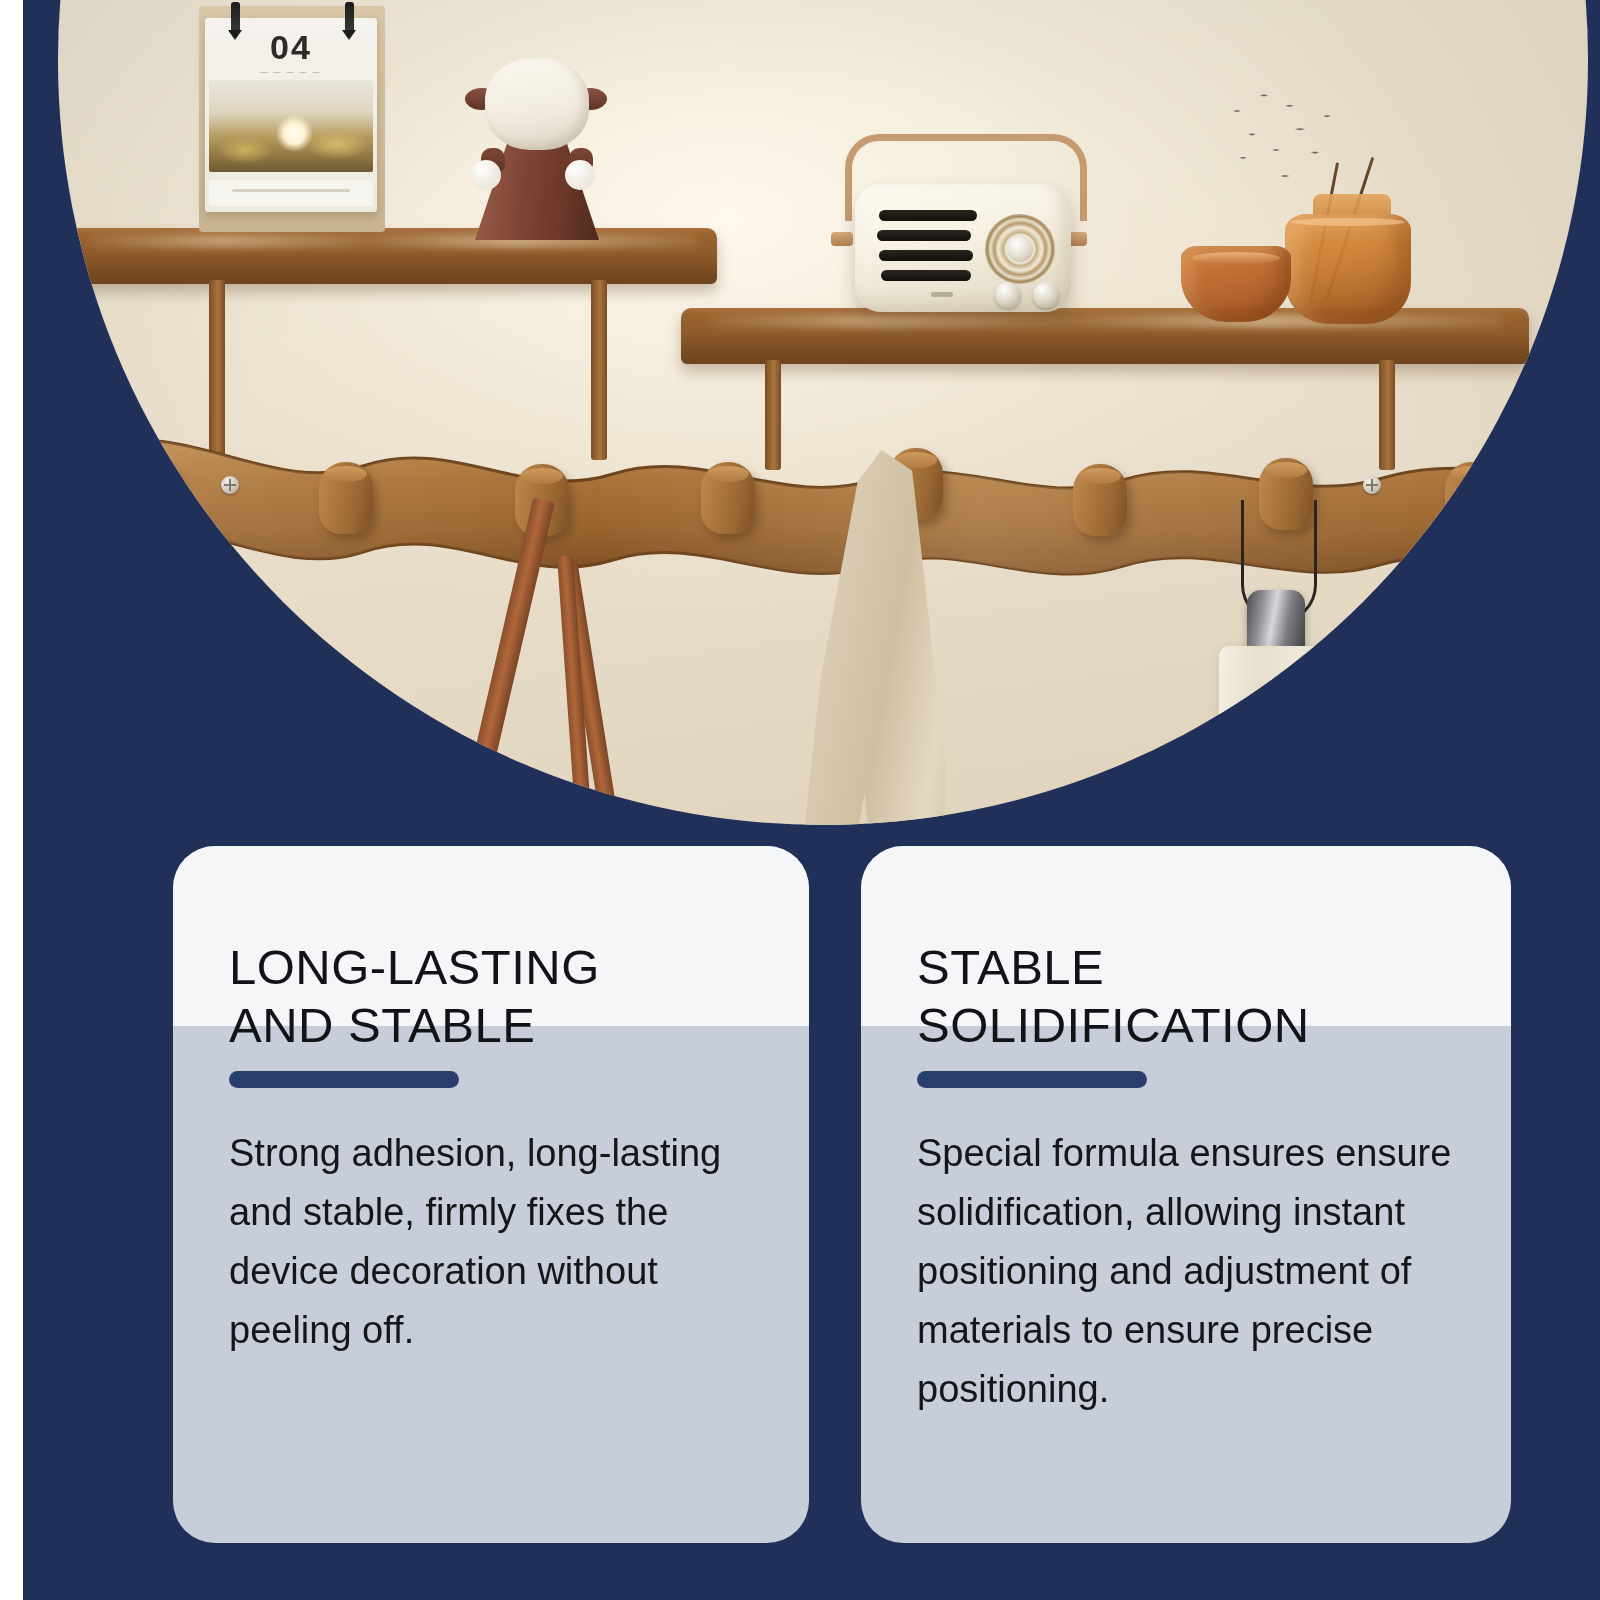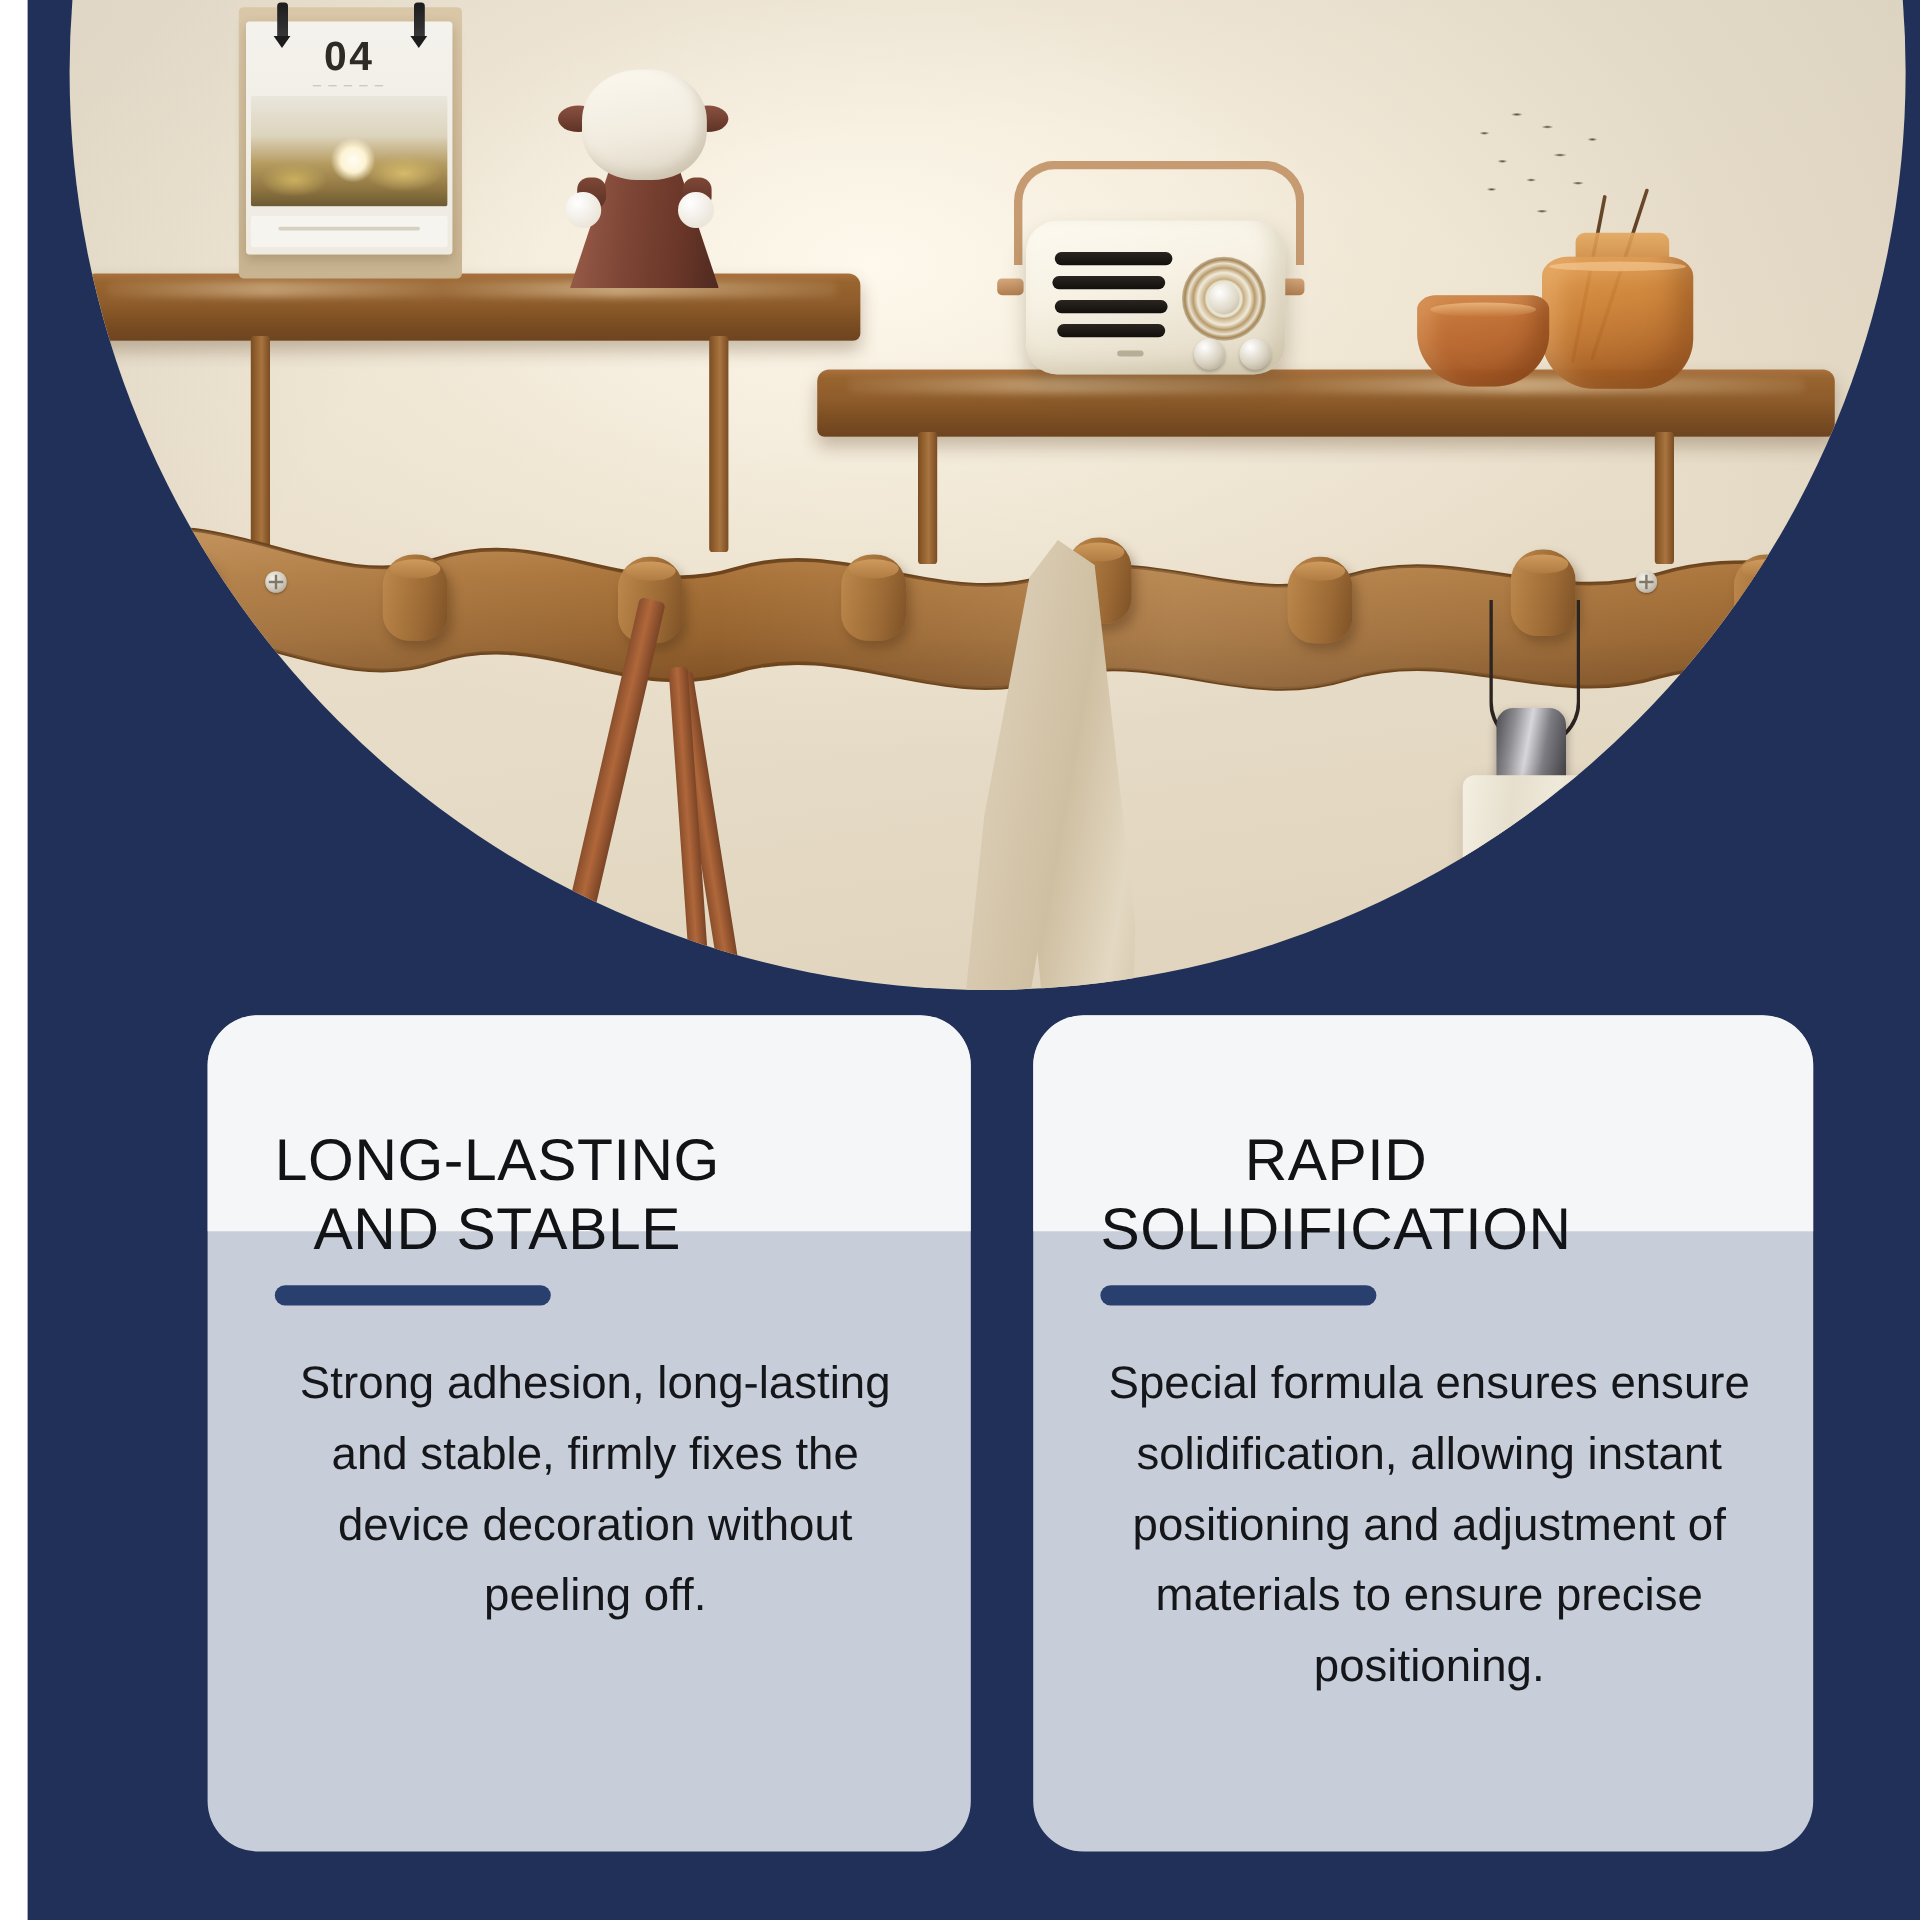--- a/index.html
+++ b/index.html
@@ -296,21 +296,20 @@
     position:absolute; height:12px; border-radius:4px;
     background: linear-gradient(180deg,#fbf8ee,#e1d9c6);
   }
 
   
   .card{
     position:absolute;
     background: #c8ced9;
     border-radius: 42px;
     box-sizing:border-box;
-    text-align:center;
   }
   .card-veil{
     position:absolute;
     left:0; top:0; right:0; height:180px;
     background: rgba(255,255,255,0.82);
     border-radius: 42px 42px 0 0;
   }
   .card-inner{
     position:absolute;
     left:56px; right:46px; top:0; bottom:0;
@@ -485,20 +484,20 @@
       <h2 class="card-title">LONG-LASTING
 AND STABLE</h2>
       <div class="card-rule"></div>
       <p class="card-body">Strong adhesion, long-lasting and stable, firmly fixes the device decoration without peeling off.</p>
     </div>
   </div>
 
   <div class="card" style="left:838px; top:846px; width:650px; height:697px;">
     <div class="card-veil"></div>
     <div class="card-inner">
-      <h2 class="card-title">RAPID
+      <h2 class="card-title">STABLE
 SOLIDIFICATION</h2>
       <div class="card-rule"></div>
       <p class="card-body">Special formula ensures ensure solidification, allowing instant positioning and adjustment of materials to ensure precise positioning.</p>
     </div>
   </div>
 
 </div>
 
 </body></html>

